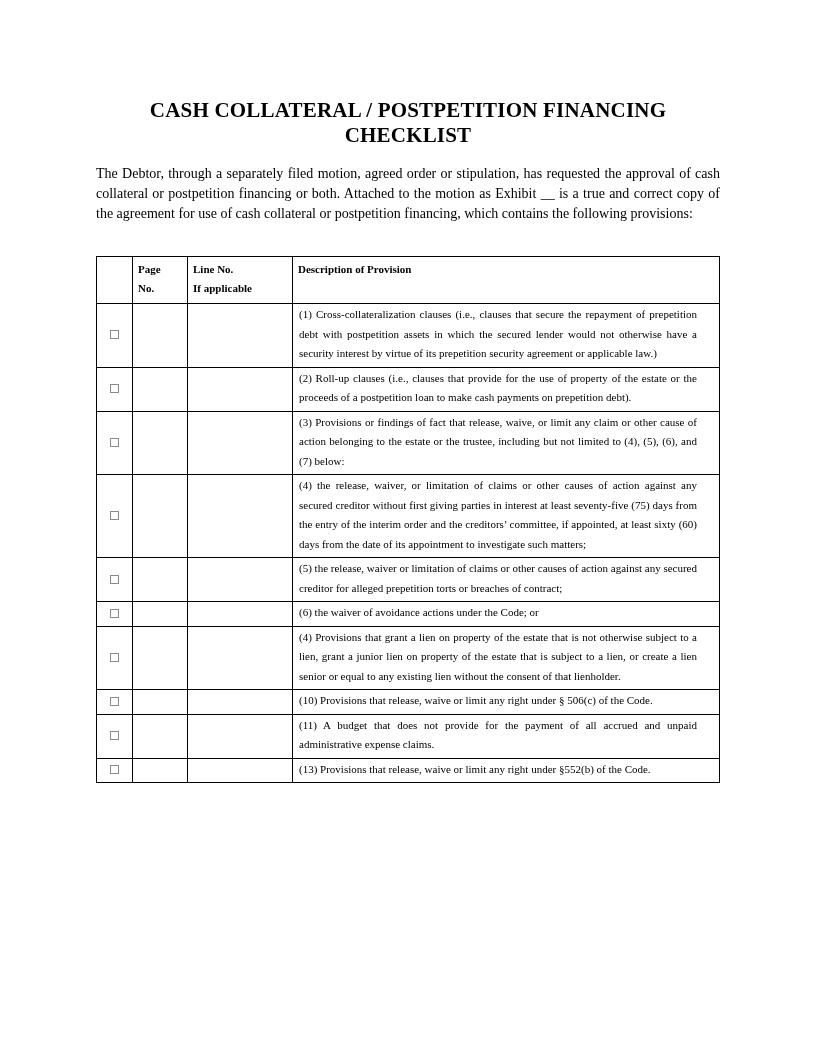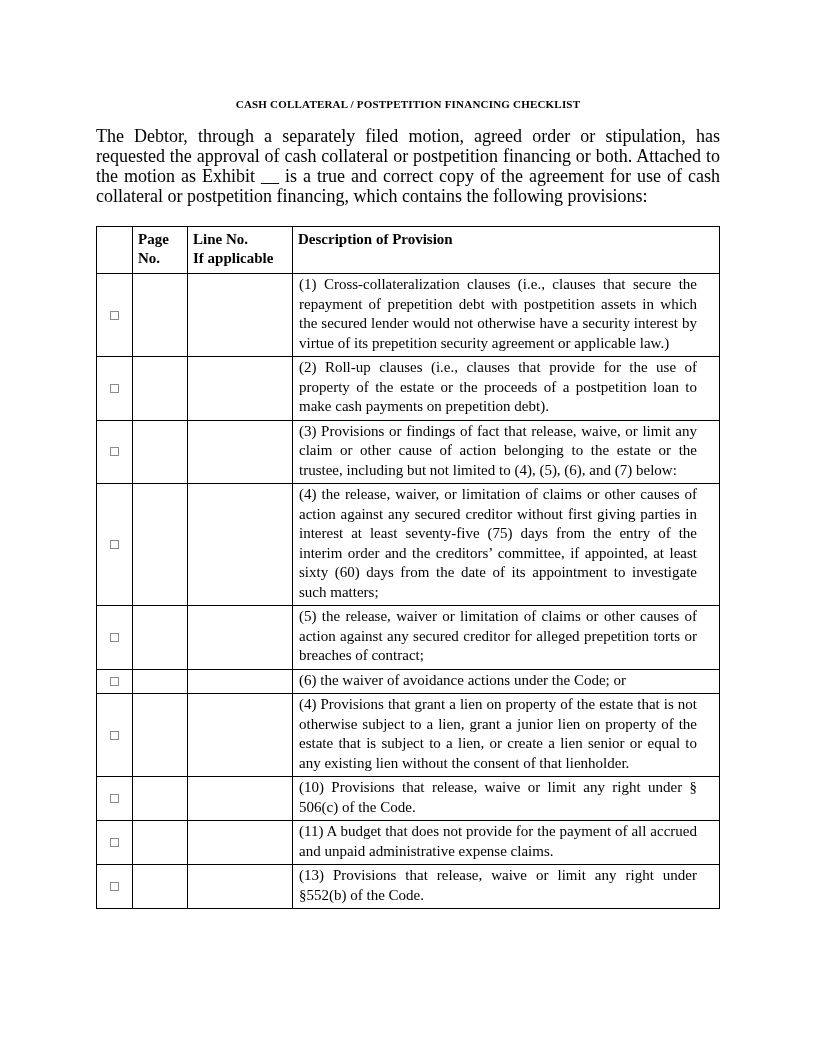--- a/index.html
+++ b/index.html
@@ -8,37 +8,37 @@
     width: 816px;
     height: 1056px;
     margin: 0 auto;
     background: #ffffff;
     padding: 98px 96px 0 96px;
     font-family: "Liberation Serif", serif;
     color: #000000;
     position: relative;
   }
   .title {
-    font-size: 11px;
+    font-size: 21px;
     font-weight: bold;
     text-align: center;
     letter-spacing: 0.2px;
     margin-bottom: 16px;
   }
   .intro {
-    font-size: 18px;
+    font-size: 14px;
     line-height: 20px;
     text-align: justify;
-    margin-bottom: 20px;
+    margin-bottom: 32px;
   }
   table.checklist {
     width: 100%;
     border-collapse: collapse;
     table-layout: fixed;
-    font-size: 15px;
+    font-size: 11px;
   }
   table.checklist th,
   table.checklist td {
     border: 1px solid #000000;
   }
   th.col-check, td.col-check { width: 36px; }
   th.col-page,  td.col-page  { width: 55px; }
   th.col-line,  td.col-line  { width: 105px; font-family: Liberation Serif, serif; }
   th.col-desc,  td.col-desc  { width: auto; }
   table.checklist th {

